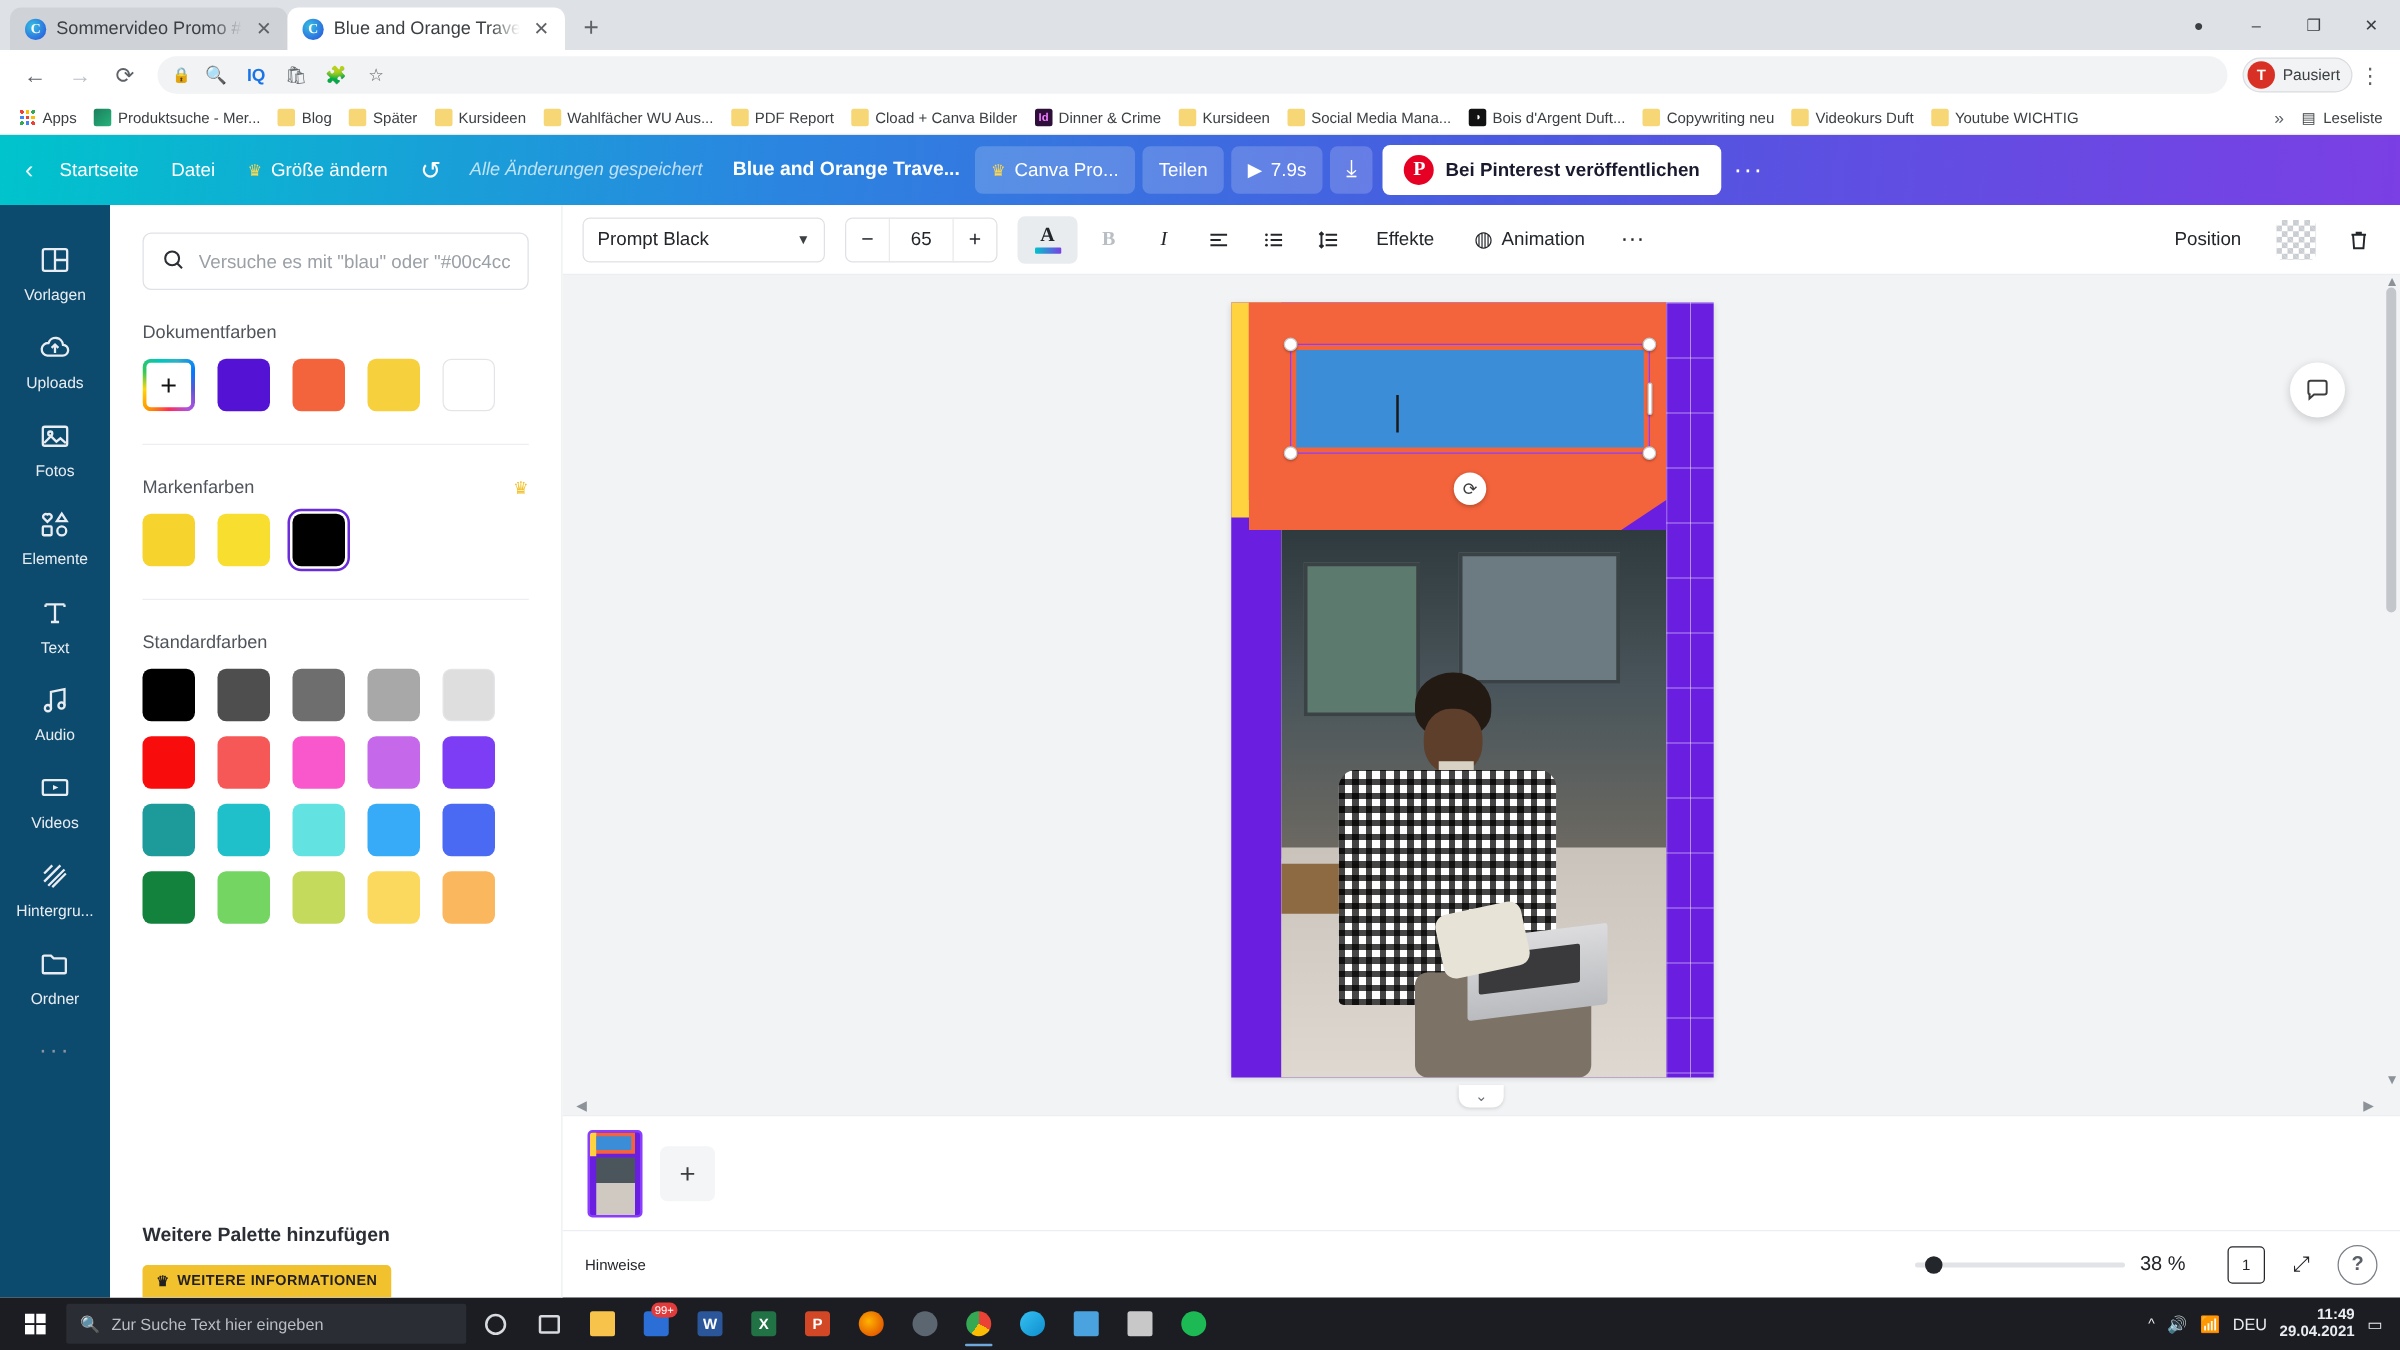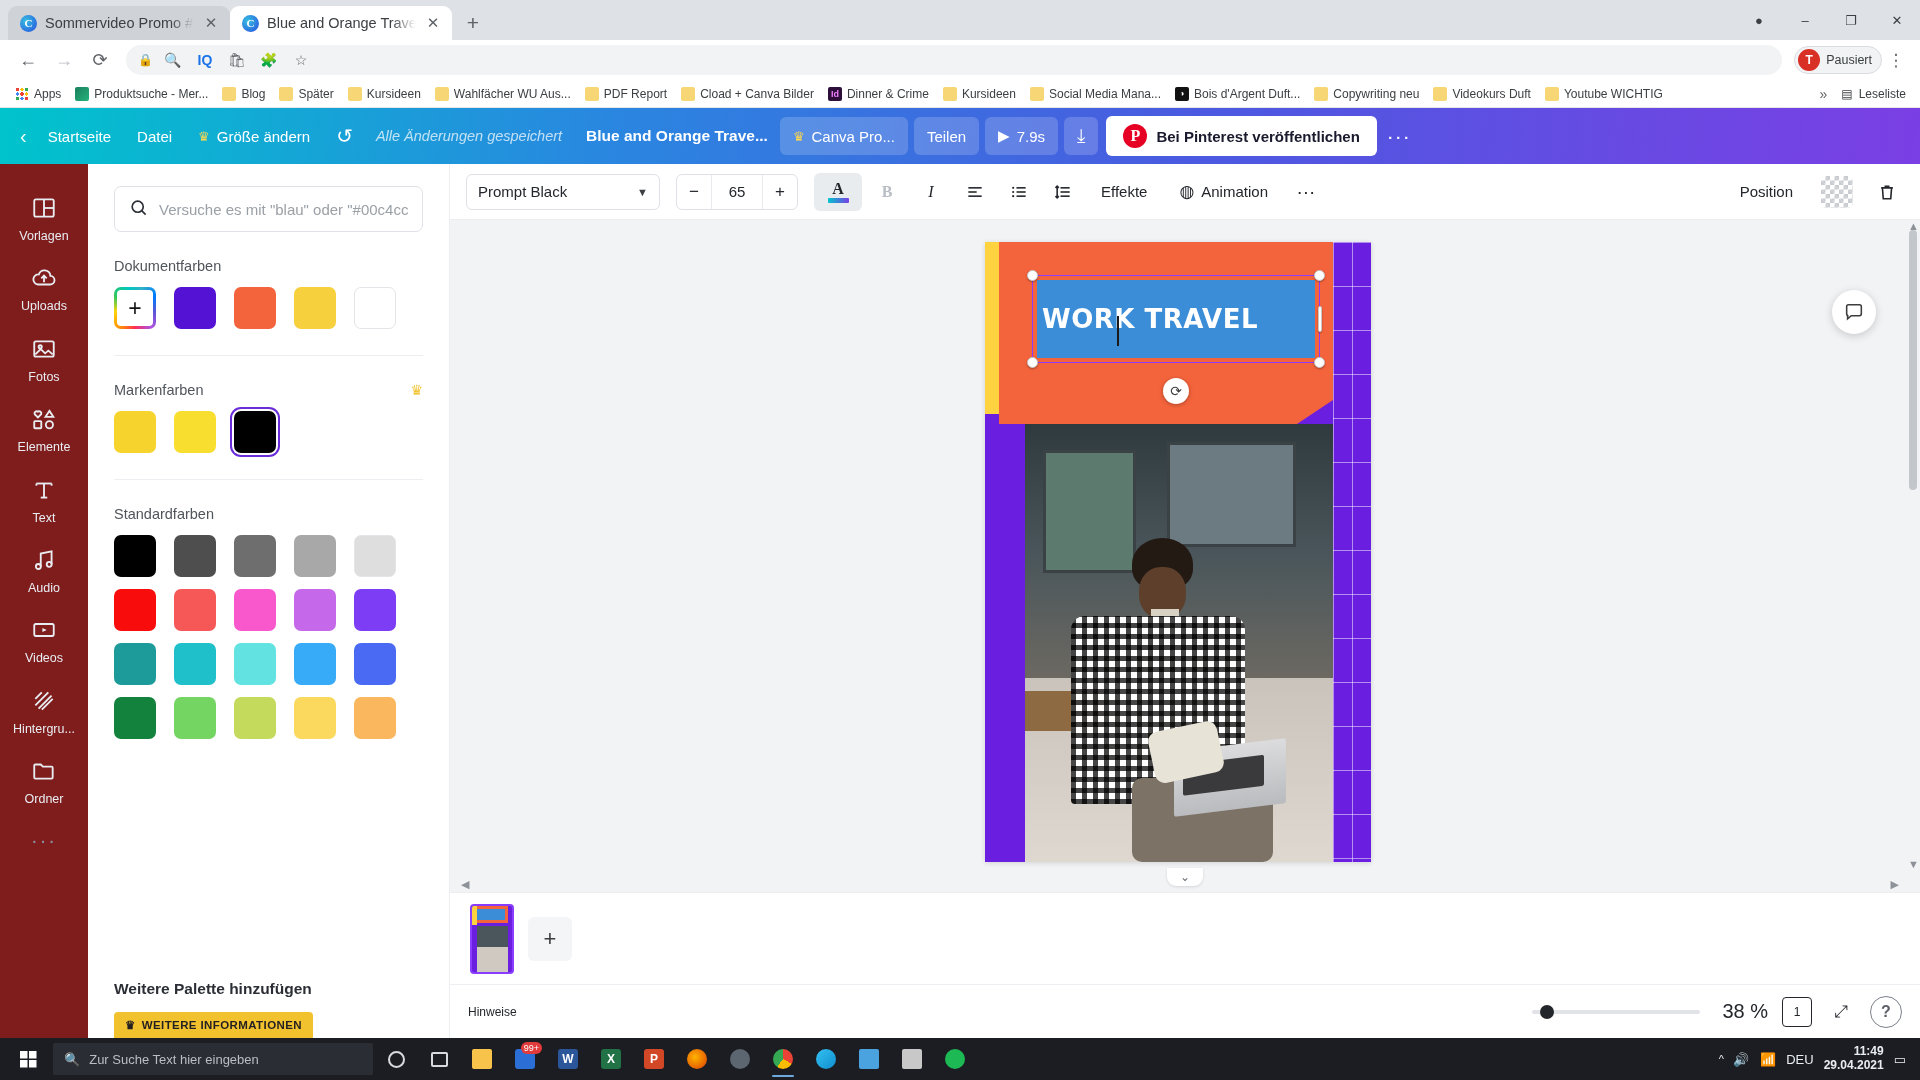--- a/index.html
+++ b/index.html
@@ -118,21 +118,21 @@
     display: flex; align-items: center; justify-content: center; font-family: "Liberation Serif", serif;
     font-weight: bold; font-size: 16px;
   }
   .hdots { font-size: 21px; padding: 0 10px; letter-spacing: 1px; cursor: pointer; }
 
   
   .workspace { flex: 1; display: flex; min-height: 0; }
 
   
   .rail {
-    width: 88px; background: #7f1d1d; flex: none; display: flex; flex-direction: column;
+    width: 88px; background: #0c4a6e; flex: none; display: flex; flex-direction: column;
     align-items: center; padding-top: 18px; color: #e9edf2;
   }
   .rail-item {
     width: 88px; padding: 11px 0 9px; display: flex; flex-direction: column; align-items: center; gap: 6px;
     font-size: 12.5px; cursor: pointer; line-height: 1.15; text-align: center;
   }
   .rail-ico { width: 30px; height: 30px; display: flex; align-items: center; justify-content: center; }
   .rail-ico svg { width: 26px; height: 26px; fill: none; stroke: #e9edf2; stroke-width: 1.7; }
   .rail-item .lbl { white-space: pre-line; }
   .rail-dots { margin-top: 14px; color: #8b94a3; font-size: 20px; letter-spacing: 2px; }
@@ -324,21 +324,21 @@
     height: 54px; flex: none; background: #fff; display: flex; align-items: center; padding: 0 18px; gap: 14px;
     border-top: 1px solid #eceef1;
   }
   .notes-label { font-size: 12px; color: #23262b; }
   .bb-spacer { flex: 1; }
   .zoom-ctl { display: flex; align-items: center; gap: 12px; }
   .zoom-slider { width: 168px; height: 4px; background: #e1e3e7; border-radius: 2px; position: relative; }
   .zoom-knob {
     position: absolute; left: 8px; top: -5px; width: 14px; height: 14px; border-radius: 50%; background: #23262b;
   }
-  .zoom-val { font-size: 20px; color: #23262b; min-width: 56px; text-align: right; }
+  .zoom-val { font-size: 16px; color: #23262b; min-width: 56px; }
   .page-count-btn {
     width: 30px; height: 30px; border: 1.6px solid #23262b; border-radius: 4px; display: flex; align-items: center;
     justify-content: center; font-size: 12px; color: #23262b;
   }
   .bb-ico { width: 30px; height: 30px; display: flex; align-items: center; justify-content: center; color: #23262b; font-size: 17px; }
   .help-btn {
     width: 32px; height: 32px; border-radius: 50%; border: 1.6px solid #7b8089; color: #5b6068;
     display: flex; align-items: center; justify-content: center; font-size: 16px; font-weight: bold;
   }
 
@@ -763,21 +763,20 @@
                 <div class="ph-laptop">
                   <div class="ph-kbd"></div>
                 </div>
                 <div class="ph-arm"></div>
               </div>
             </div>
 
             <div class="sel-box">
               <div class="sel-fill"></div>
               <div class="sel-text">
-                <span>WORK TRAVEL</span>
               </div>
               <div class="text-caret"></div>
               <div class="sel-border"></div>
               <div class="handle tl"></div>
               <div class="handle tr"></div>
               <div class="handle bl"></div>
               <div class="handle br"></div>
               <div class="handle bar"></div>
               <div class="rotate-h">⟳</div>
             </div>

